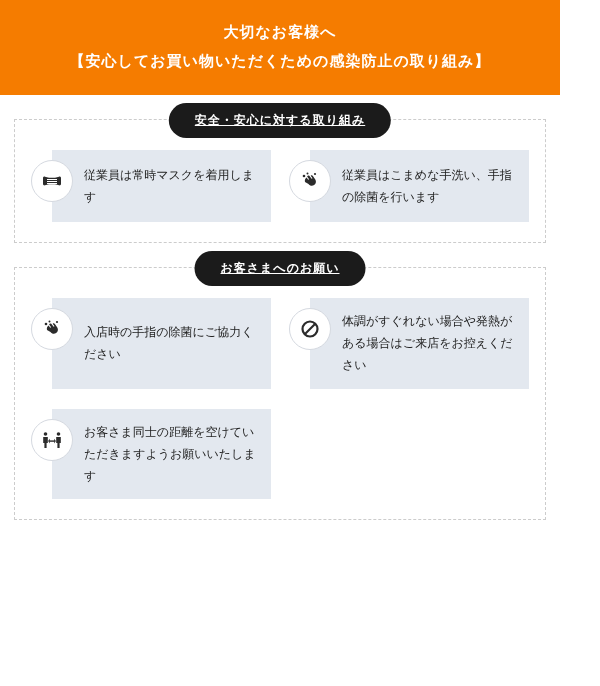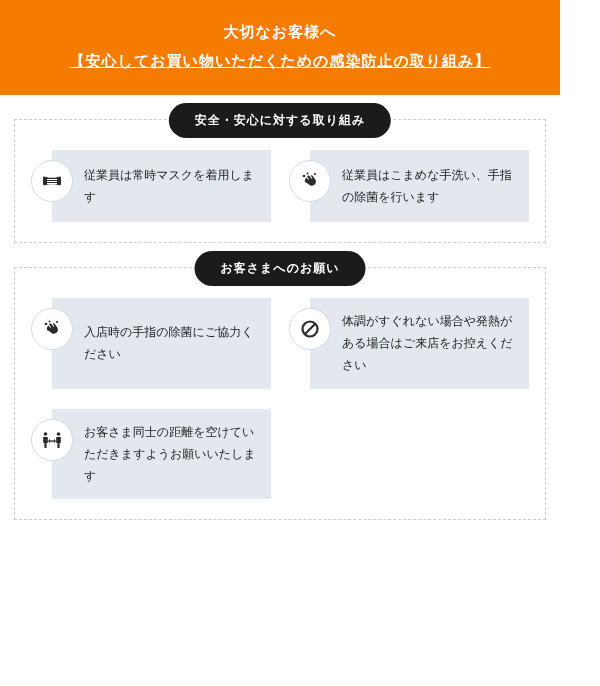--- a/index.html
+++ b/index.html
@@ -24,21 +24,20 @@
     font-size: 15px;
     font-weight: bold;
     letter-spacing: 1px;
     line-height: 1.9;
   }
   .banner-line2 {
     font-size: 15px;
     font-weight: bold;
     letter-spacing: 1px;
     line-height: 1.9;
-    text-decoration: underline;
   }
 
   
   .section {
     margin: 24px 14px 0 14px;
     border: 1px dashed #cccccc;
     position: relative;
     padding: 30px 16px 20px 16px;
   }
   .section-title {
@@ -47,20 +46,21 @@
     left: 50%;
     transform: translateX(-50%);
     background: #1b1b1b;
     color: #ffffff;
     font-size: 12px;
     font-weight: bold;
     letter-spacing: 1px;
     padding: 9px 26px;
     border-radius: 18px;
     white-space: nowrap;
+    text-decoration: underline;
   }
 
   .grid {
     display: flex;
     flex-wrap: wrap;
     gap: 20px 18px;
   }
   .card {
     width: calc(50% - 9px);
     display: flex;

